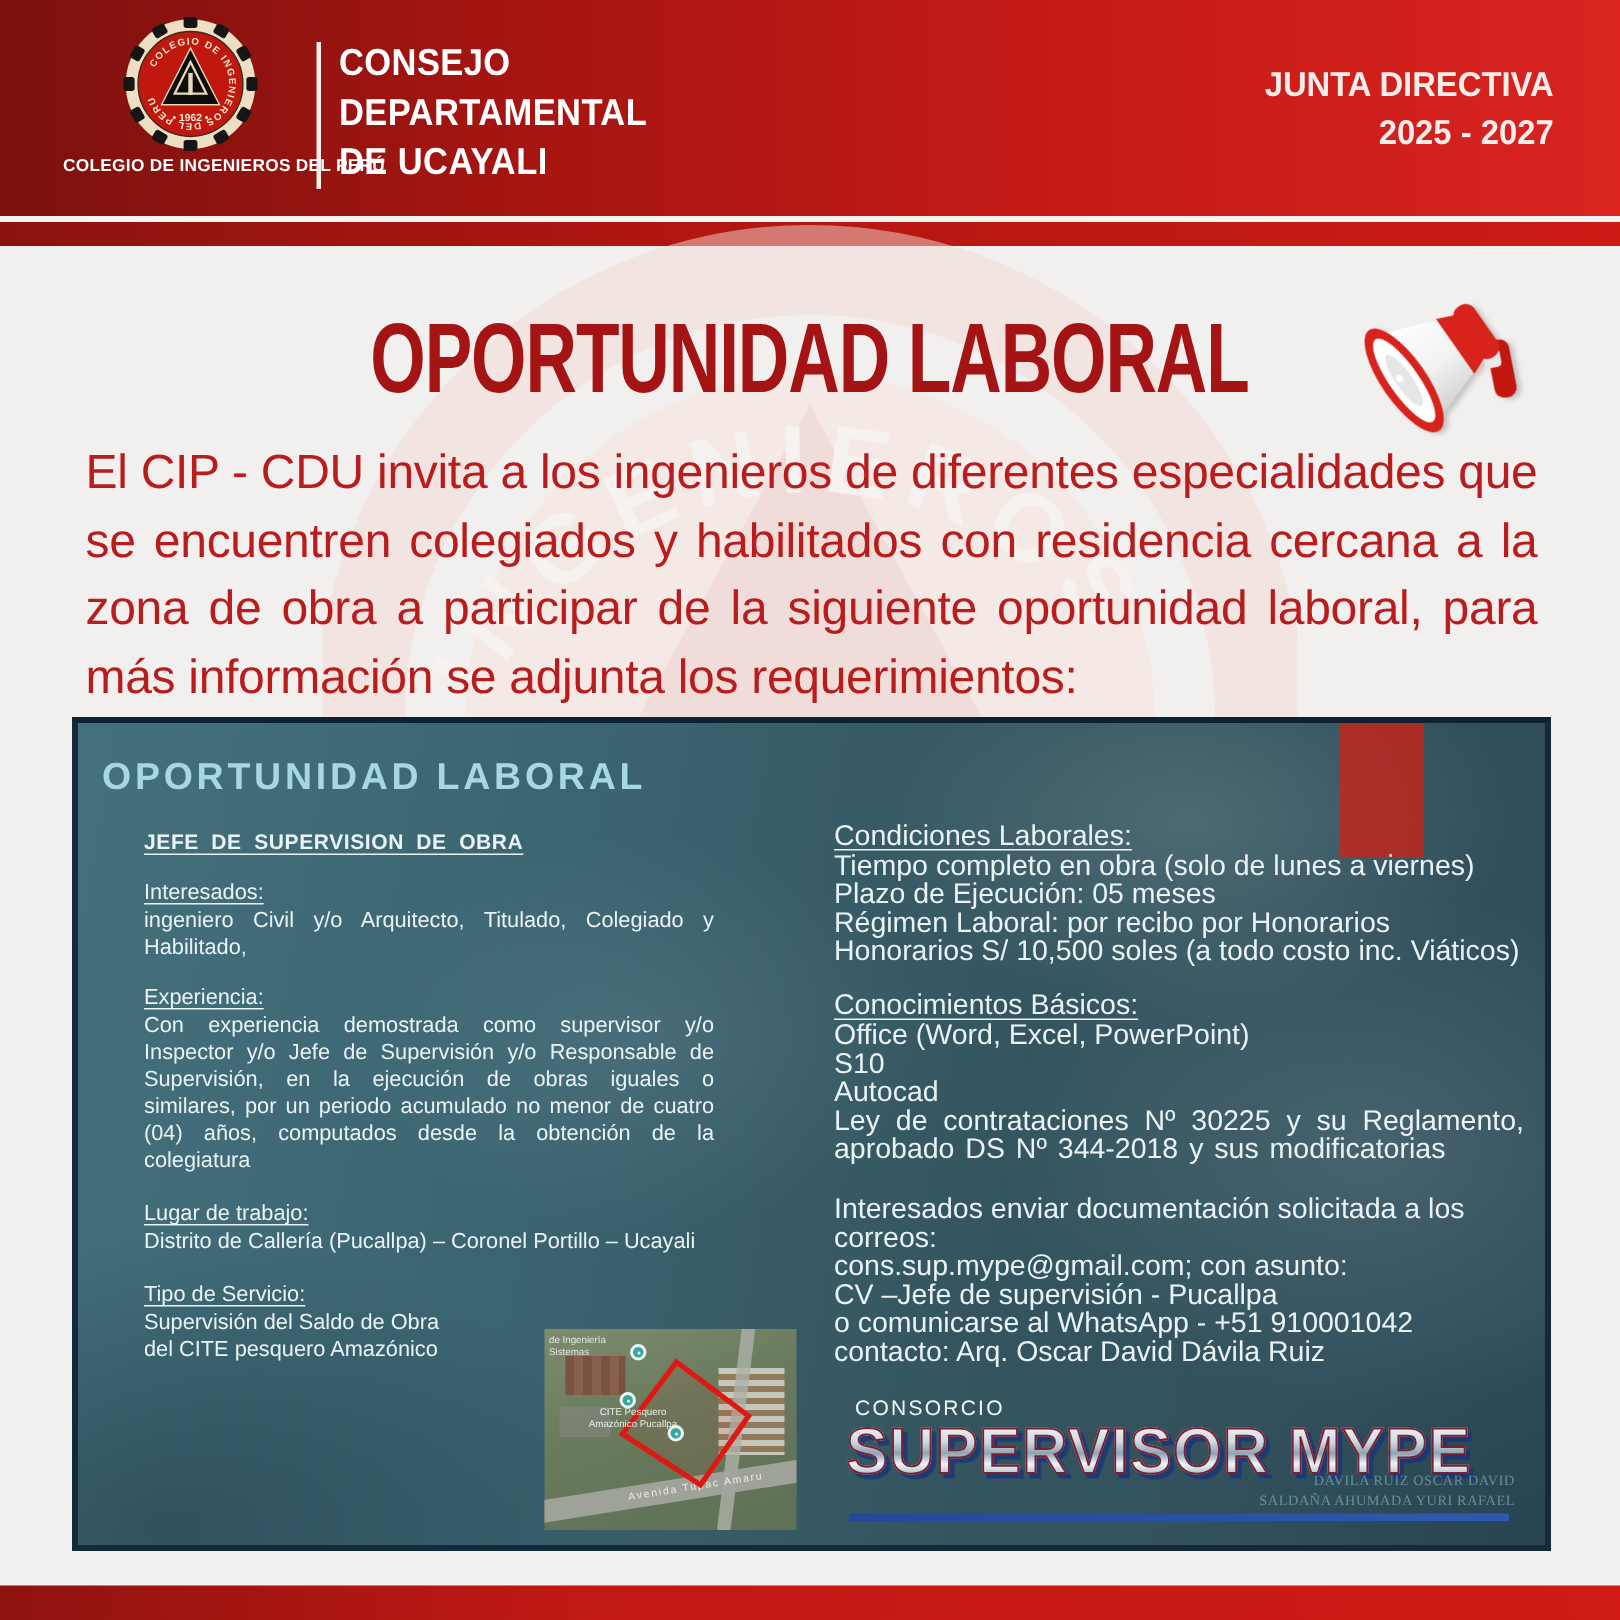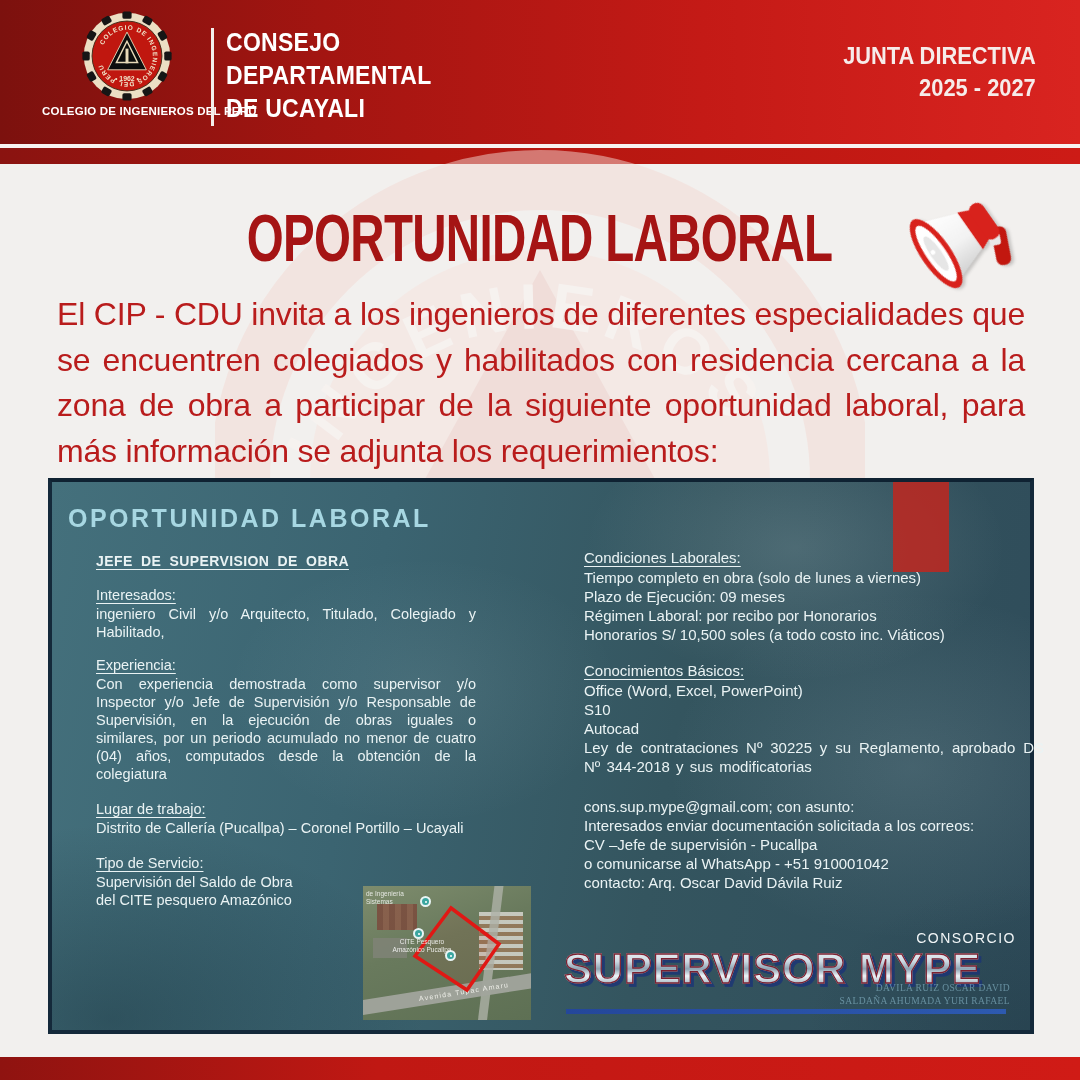--- a/index.html
+++ b/index.html
@@ -43,32 +43,32 @@
            radial-gradient(ellipse 420px 260px at 6% 98%, rgba(7,24,34,.30), transparent 75%),
            radial-gradient(ellipse 300px 200px at 100% 100%, rgba(10,30,40,.18), transparent 75%),
            linear-gradient(100deg,#44707c 0%,#3b6471 32%,#34555f 62%,#2f4c5a 100%);
          color:#eaf3f4;}
   .flyer-red-accent{position:absolute;left:841px;top:0;width:56px;height:90px;
          background:rgba(196,36,28,.82);}
   .flyer-title{position:absolute;left:16px;top:22px;font-size:25px;font-weight:bold;
          color:#a7d7e2;letter-spacing:2.5px;}
 
   .col-left{position:absolute;left:44px;top:66px;width:380px;font-size:14.5px;line-height:18px;}
-  .col-right{position:absolute;left:532px;top:66px;width:460px;font-size:15px;line-height:19px;}
+  .col-right{position:absolute;left:504px;top:66px;width:460px;font-size:19px;line-height:19px;}
   .pos-title{font-size:14px;font-weight:bold;letter-spacing:.4px;word-spacing:4px;
          text-decoration:underline;text-underline-offset:3px;margin:4px 0 16px;}
   .lbl{text-decoration:underline;text-underline-offset:3px;margin-bottom:1px;}
   .blk{margin-bottom:15px;}
   .just{text-align:justify;word-spacing:2px;}
   .bold{font-weight:normal;}
   .gap-lg{margin-bottom:17px;}
 
   .contact{margin-top:21px;}
   .consorcio{position:absolute;left:512px;top:448px;width:452px;}
-  .consorcio-label{color:#f2f6f7;font-size:14px;letter-spacing:1.5px;margin-left:6px;text-align:right;}
+  .consorcio-label{color:#f2f6f7;font-size:14px;letter-spacing:1.5px;margin-left:6px;}
   .consorcio-name{font-size:43px;font-weight:800;letter-spacing:1px;line-height:44px;
       background:linear-gradient(180deg,#fafdff 0%,#cdd9e2 35%,#8ea4b4 52%,#eef4f8 68%,#72899c 100%);
       -webkit-background-clip:text;background-clip:text;color:transparent;
       -webkit-text-stroke:1.3px #7c2030;
       filter:drop-shadow(3px 3px 0 rgba(25,50,120,.75));
       transform:scaleX(.97);transform-origin:left;}
   .partners{position:absolute;left:512px;top:500px;width:446px;text-align:right;
       font-size:9.5px;line-height:13px;color:rgba(150,198,216,.55);letter-spacing:.4px;font-family:Liberation Serif, serif;}
   .blue-rule{position:absolute;left:514px;top:527px;width:440px;height:5px;
       background:linear-gradient(90deg,#24479a,#2d5ab0);}
@@ -218,36 +218,36 @@
         <div class="lbl">Tipo de Servicio:</div>
         <div>Supervisión del Saldo de Obra</div>
         <div>del CITE pesquero Amazónico</div>
       </div>
     </div>
 
     <div class="col-right">
       <div class="blk gap-lg">
         <div class="lbl">Condiciones Laborales:</div>
         <div>Tiempo completo en obra (solo de lunes a viernes)</div>
-        <div>Plazo de Ejecución: 09 meses</div>
+        <div>Plazo de Ejecución: 05 meses</div>
         <div>Régimen Laboral: por recibo por Honorarios</div>
         <div>Honorarios S/ 10,500 soles (a todo costo inc. Viáticos)</div>
       </div>
 
       <div class="blk">
         <div class="lbl">Conocimientos Básicos:</div>
         <div>Office (Word, Excel, PowerPoint)</div>
         <div>S10</div>
         <div>Autocad</div>
         <div class="just">Ley de contrataciones Nº 30225 y su Reglamento, aprobado DS Nº 344-2018 y sus modificatorias</div>
       </div>
 
       <div class="contact">
+        <div>Interesados enviar documentación solicitada a los correos:</div>
         <div><span class="bold">cons.sup.mype@gmail.com</span><span>;  con asunto:</span></div>
-        <div>Interesados enviar documentación solicitada a los correos:</div>
         <div>CV –Jefe de supervisión - Pucallpa</div>
         <div><span>o comunicarse al WhatsApp - </span><span class="bold">+51  910001042</span></div>
         <div>contacto: Arq. Oscar David Dávila Ruiz</div>
       </div>
     </div>
 
     <div class="map">
       <div class="map-roofs1"></div>
       <div class="map-roofs2"></div>
       <div class="map-trucks"></div>

